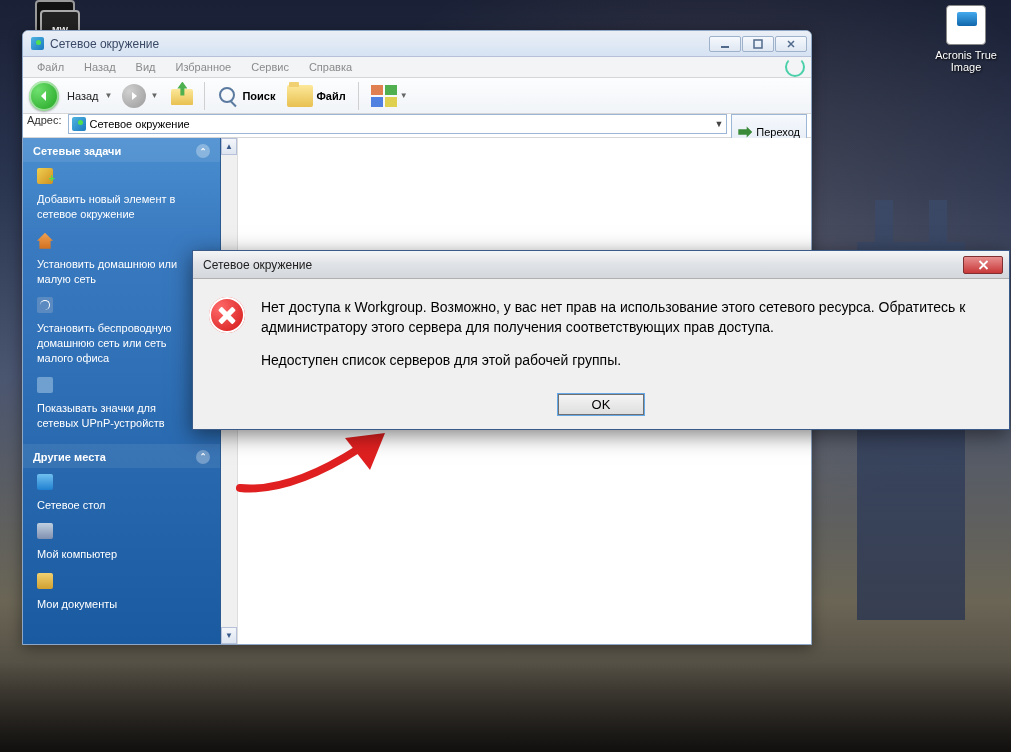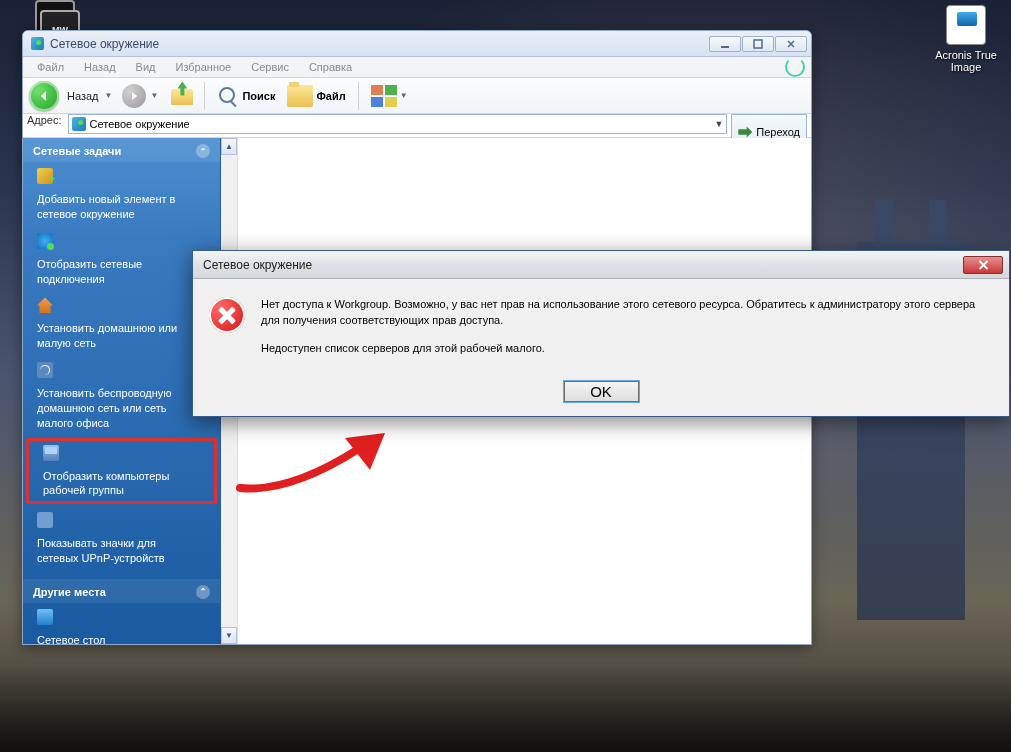--- a/index.html
+++ b/index.html
@@ -86,28 +86,28 @@
   .scrollbar .btn:last-child{position:absolute;bottom:0;left:0;right:0;}
 
   
   .arrow-anno { position:absolute; top:418px; left:230px; pointer-events:none;}
   .arrow-anno svg { overflow:visible;}
 
   
   .dialog { position:absolute; top:250px; left:192px; width:818px; background:#f0f0f0; border:1px solid #3a5a8a; box-shadow:0 5px 20px rgba(0,0,0,.5); border-radius:0;}
   .dlg-title { height:28px; background:linear-gradient(180deg,#f4f5f6,#dfe2e6,#d4d7db); display:flex; align-items:center; padding:0 6px 0 10px; font-size:12px; color:#222; border-bottom:1px solid #b0b0b0;}
   .dlg-close { margin-left:auto; width:40px; height:18px; background:linear-gradient(180deg,#e89090,#c83838); border:1px solid #803030; border-radius:2px; display:flex; align-items:center; justify-content:center; color:#fff; font-weight:bold; font-size:11px;}
-  .dlg-body { padding:18px 16px 12px; display:flex; gap:16px; font-size:11px; color:#000; line-height:1.45;}
+  .dlg-body { padding:18px 16px 12px; display:flex; gap:16px; font-size:14px; color:#000; line-height:1.45;}
   .err-ico { width:36px; height:36px; flex:0 0 36px; border-radius:50%; background:radial-gradient(circle at 30% 30%,#ff6a6a,#d01010); display:flex; align-items:center; justify-content:center; box-shadow:inset 0 0 0 2px #fff;}
   .err-ico:before{content:"";width:20px;height:5px;background:#fff;border-radius:1px;transform:rotate(45deg);position:absolute;}
   .err-ico:after{content:"";width:20px;height:5px;background:#fff;border-radius:1px;transform:rotate(-45deg);}
   .err-ico{position:relative;}
   .dlg-text p { margin-bottom:12px;}
   .dlg-btns { text-align:center; padding:0 0 14px;}
-  .ok-btn { width:75px; height:21px; border:1px solid #707070; background:linear-gradient(180deg,#f4f4f4,#dedede); font-size:15px; box-shadow:0 0 0 1px #64a8e8;}
+  .ok-btn { width:86px; height:21px; border:1px solid #707070; background:linear-gradient(180deg,#f4f4f4,#dedede); font-size:13px; box-shadow:0 0 0 1px #64a8e8;}
 
   .bottom-shadow { position:absolute; left:0; right:0; bottom:0; height:90px; background:linear-gradient(180deg,transparent,rgba(0,0,0,.7));}
 </style>
 </head>
 <body>
 
 <div class="desktop-bg"></div>
 <div class="castle"></div>
 <div class="bottom-shadow"></div>
 
@@ -207,47 +207,43 @@
     <div class="sidebar">
       <div class="section-hdr">
         <span>Сетевые задачи</span>
         <span class="chev">⌃</span>
       </div>
       <div class="task-item">
         <div class="ti-ico ico-add"></div>
         <span>Добавить новый элемент в сетевое окружение</span>
       </div>
       <div class="task-item">
-        <div class="ti-ico ico-net"></div>
-        <span>Отобразить сетевые подключения</span>
-      </div>
-      <div class="task-item">
         <div class="ti-ico ico-home"></div>
         <span>Установить домашнюю или малую сеть</span>
       </div>
       <div class="task-item">
         <div class="ti-ico ico-wifi"></div>
         <span>Установить беспроводную домашнюю сеть или сеть малого офиса</span>
-      </div>
-      <div class="task-item hl">
-        <div class="ti-ico ico-pc"></div>
-        <span>Отобразить компьютеры рабочей группы</span>
       </div>
       <div class="task-item">
         <div class="ti-ico ico-upnp"></div>
         <span>Показывать значки для сетевых UPnP-устройств</span>
       </div>
 
       <div class="section-hdr" style="margin-top:8px">
         <span>Другие места</span>
         <span class="chev">⌃</span>
       </div>
       <div class="task-item">
         <div class="ti-ico ico-desk"></div>
         <span>Сетевое стол</span>
+      </div>
+      <div class="task-item">
+        <div class="ti-ico ico-comp"></div>
+        <span>Мой компьютер</span>
       </div>
       <div class="task-item">
         <div class="ti-ico ico-docs"></div>
         <span>Мои документы</span>
       </div>
     </div>
     <div class="content">
       <div class="scrollbar">
         <div class="btn">▲</div>
         <div class="btn">▼</div>
@@ -269,19 +265,19 @@
     <div class="dlg-close">
       <svg width="11" height="10" viewBox="0 0 10 10">
           <path d="M1 1l8 8M9 1l-8 8" stroke="#fff" stroke-width="1.8"></path>
         </svg>
     </div>
   </div>
   <div class="dlg-body">
     <div class="err-ico"></div>
     <div class="dlg-text">
       <p>Нет доступа к Workgroup. Возможно, у вас нет прав на использование этого сетевого ресурса. Обратитесь к администратору этого сервера для получения соответствующих прав доступа.</p>
-      <p>Недоступен список серверов для этой рабочей малого.</p>
+      <p>Недоступен список серверов для этой рабочей группы.</p>
     </div>
   </div>
   <div class="dlg-btns">
     <button class="ok-btn">OK</button>
   </div>
 </div>
 
 </body></html>

